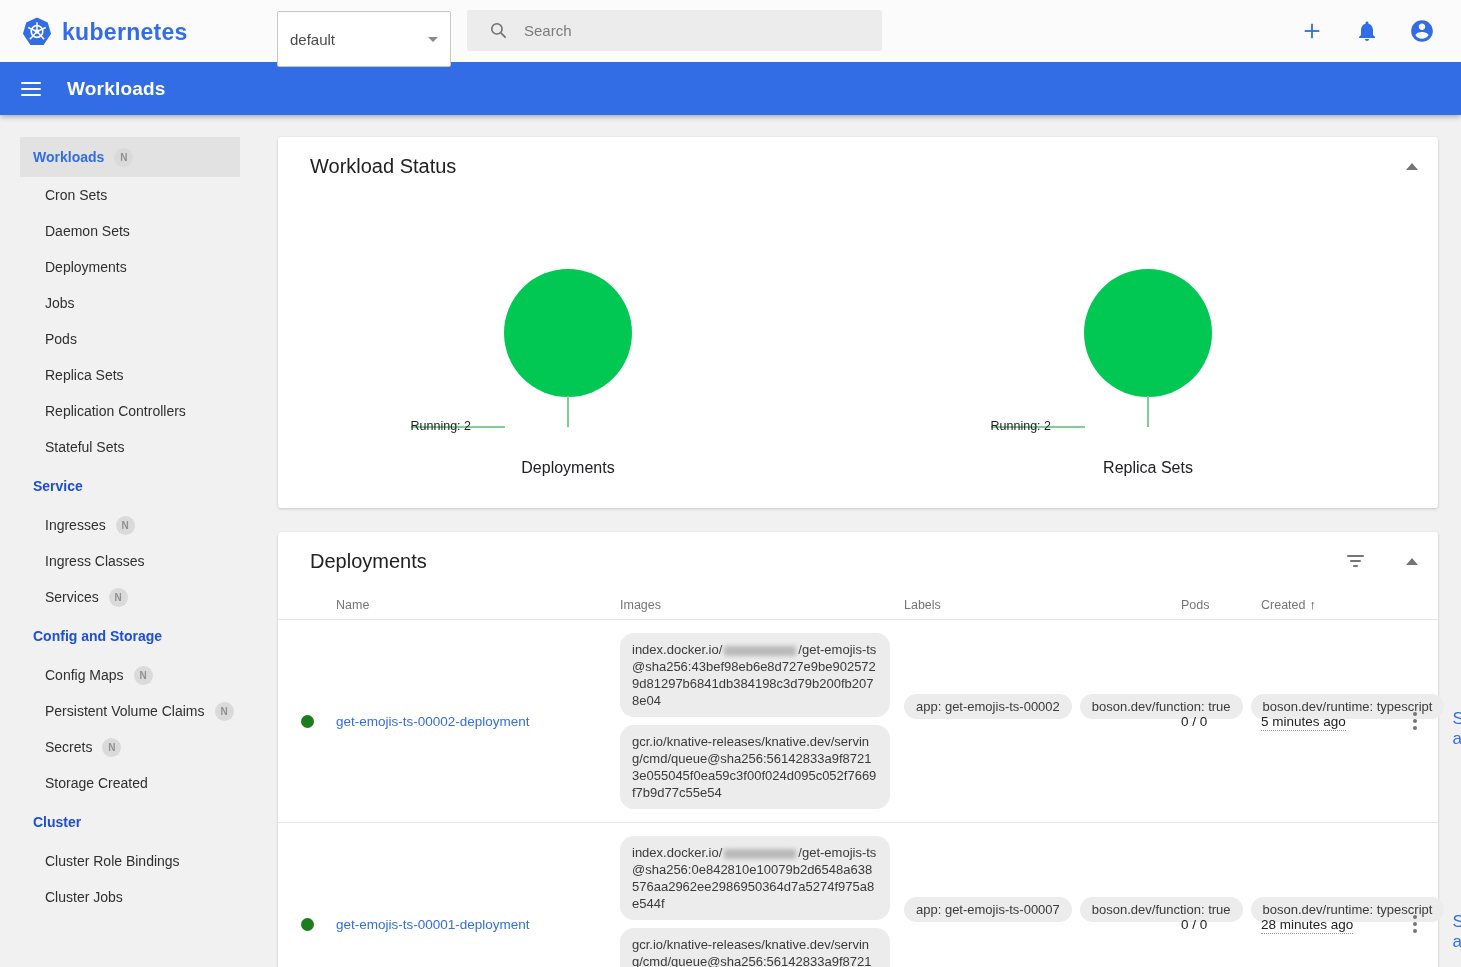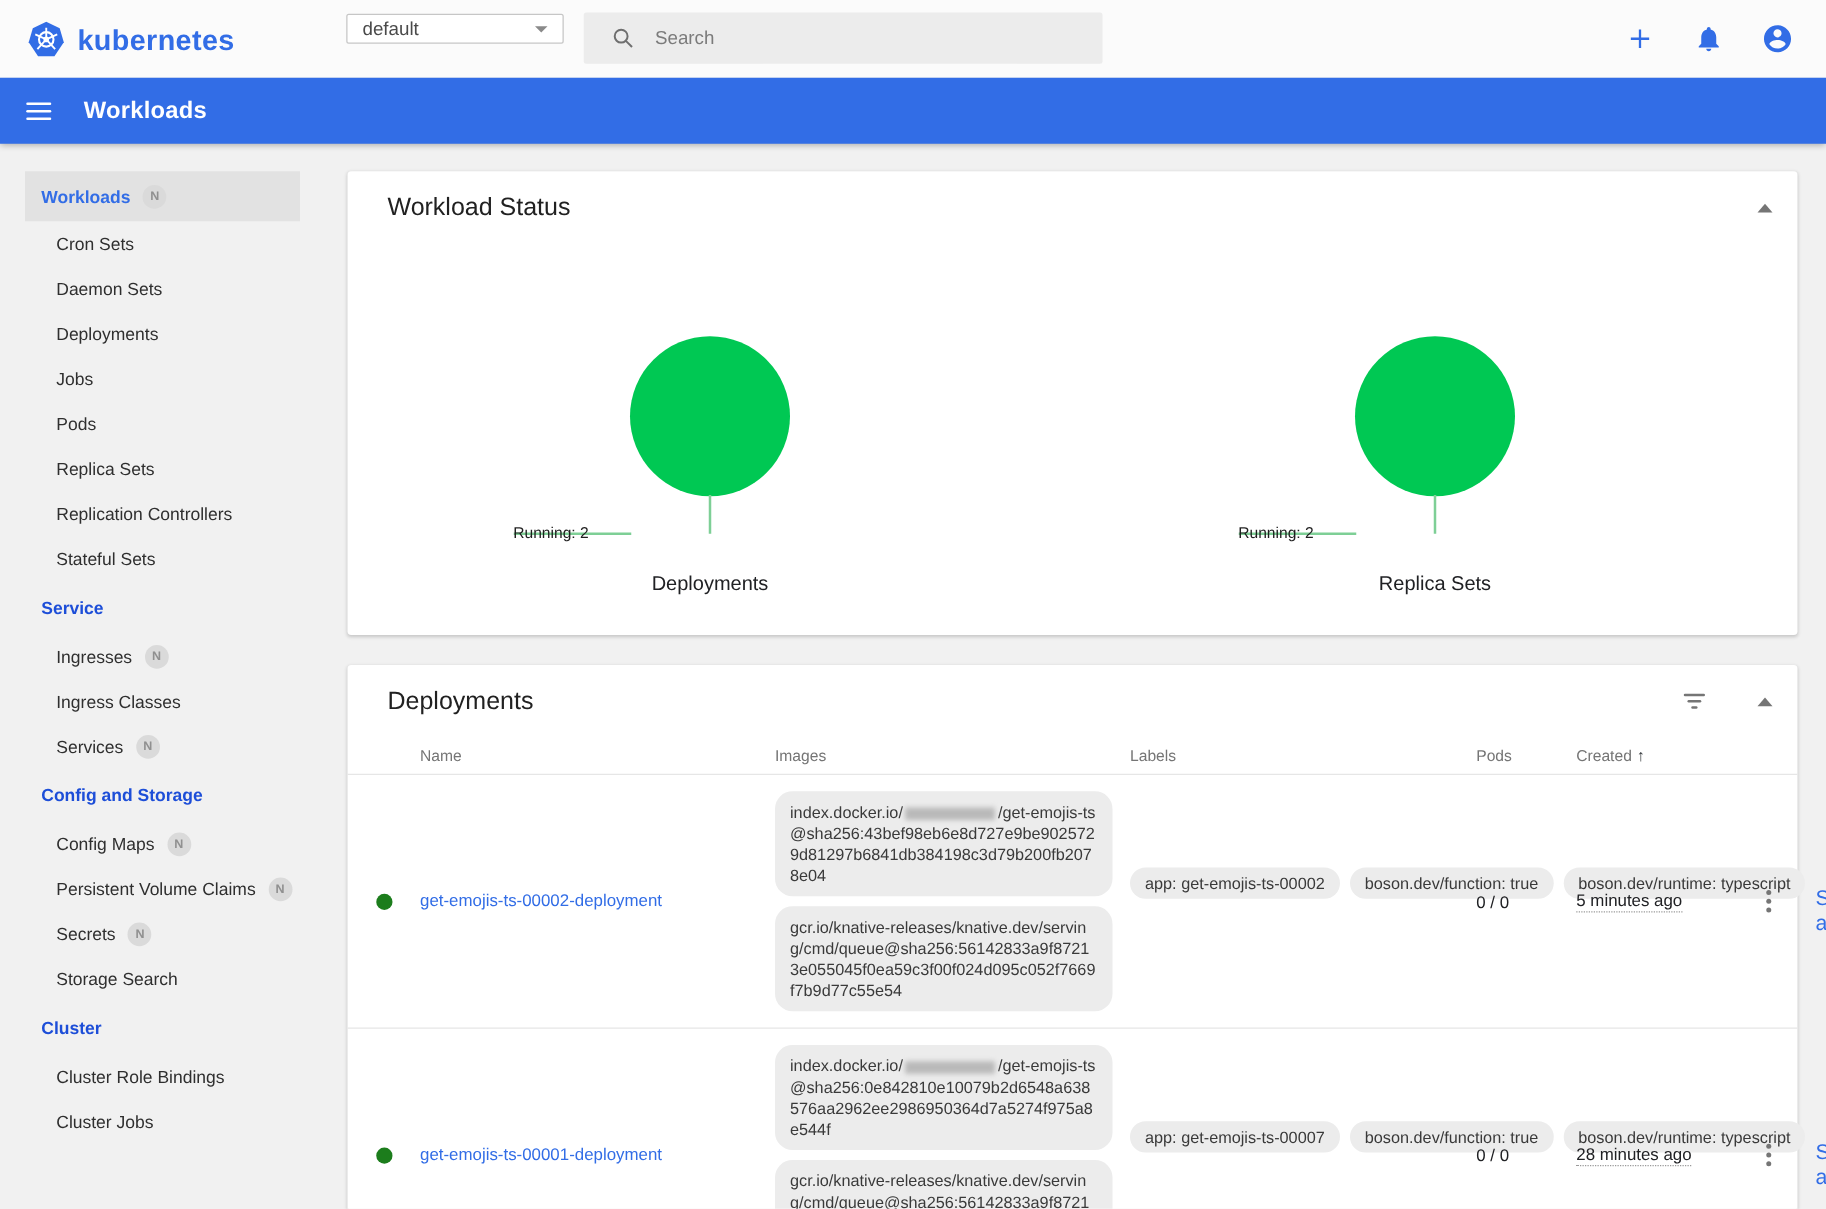--- a/index.html
+++ b/index.html
@@ -3,21 +3,21 @@
 <meta charset="utf-8">
 <style>
   * { margin:0; padding:0; box-sizing:border-box; }
   html,body { width:1461px; height:967px; overflow:hidden;
     font-family:"Liberation Sans", sans-serif; background:#f1f1f1; }
 
   
   .topbar { position:relative; height:62px; background:#fbfbfb; display:flex; align-items:center; z-index:5; }
   .brand { display:flex; align-items:flex-end; margin-left:22px; cursor:pointer; }
   .brand-text { color:#326de6; font-size:23px; font-weight:bold; letter-spacing:.3px; margin-left:10px; }
-  .ns-select { position:absolute; left:277px; top:11px; width:174px; height:24px; background:#fff;
+  .ns-select { position:absolute; left:277px; top:11px; width:174px; height:56px; background:#fff;
     border:1px solid #c6c6c6; border-radius:2px; display:flex; align-items:center; padding:0 12px;
     font-size:15px; color:#4a4a4a; cursor:pointer; }
   .ns-caret { margin-left:auto; width:0; height:0; border-left:5px solid transparent;
     border-right:5px solid transparent; border-top:5px solid #8a8a8a; }
   .searchbox { position:absolute; left:467px; top:10px; width:415px; height:41px; background:#ececec;
     border-radius:2px; display:flex; align-items:center; }
   .searchbox svg { margin:0 16px 0 22px; }
   .searchbox input { flex:1; border:none; outline:none; background:transparent; font-size:15px;
     color:#404040; font-family:"Liberation Sans",sans-serif; }
   .searchbox input::placeholder { color:#7b7b7b; }
@@ -203,21 +203,21 @@
       </div>
       <div class="side-item child">
         <span>Persistent Volume Claims</span>
         <span class="n-badge">N</span>
       </div>
       <div class="side-item child">
         <span>Secrets</span>
         <span class="n-badge">N</span>
       </div>
       <div class="side-item child">
-        <span>Storage Search</span>
+        <span>Storage Created</span>
       </div>
       <div class="side-header">
         <span>Cluster</span>
       </div>
       <div class="side-item child">
         <span>Cluster Role Bindings</span>
       </div>
       <div class="side-item child">
         <span>Cluster Jobs</span>
       </div>

